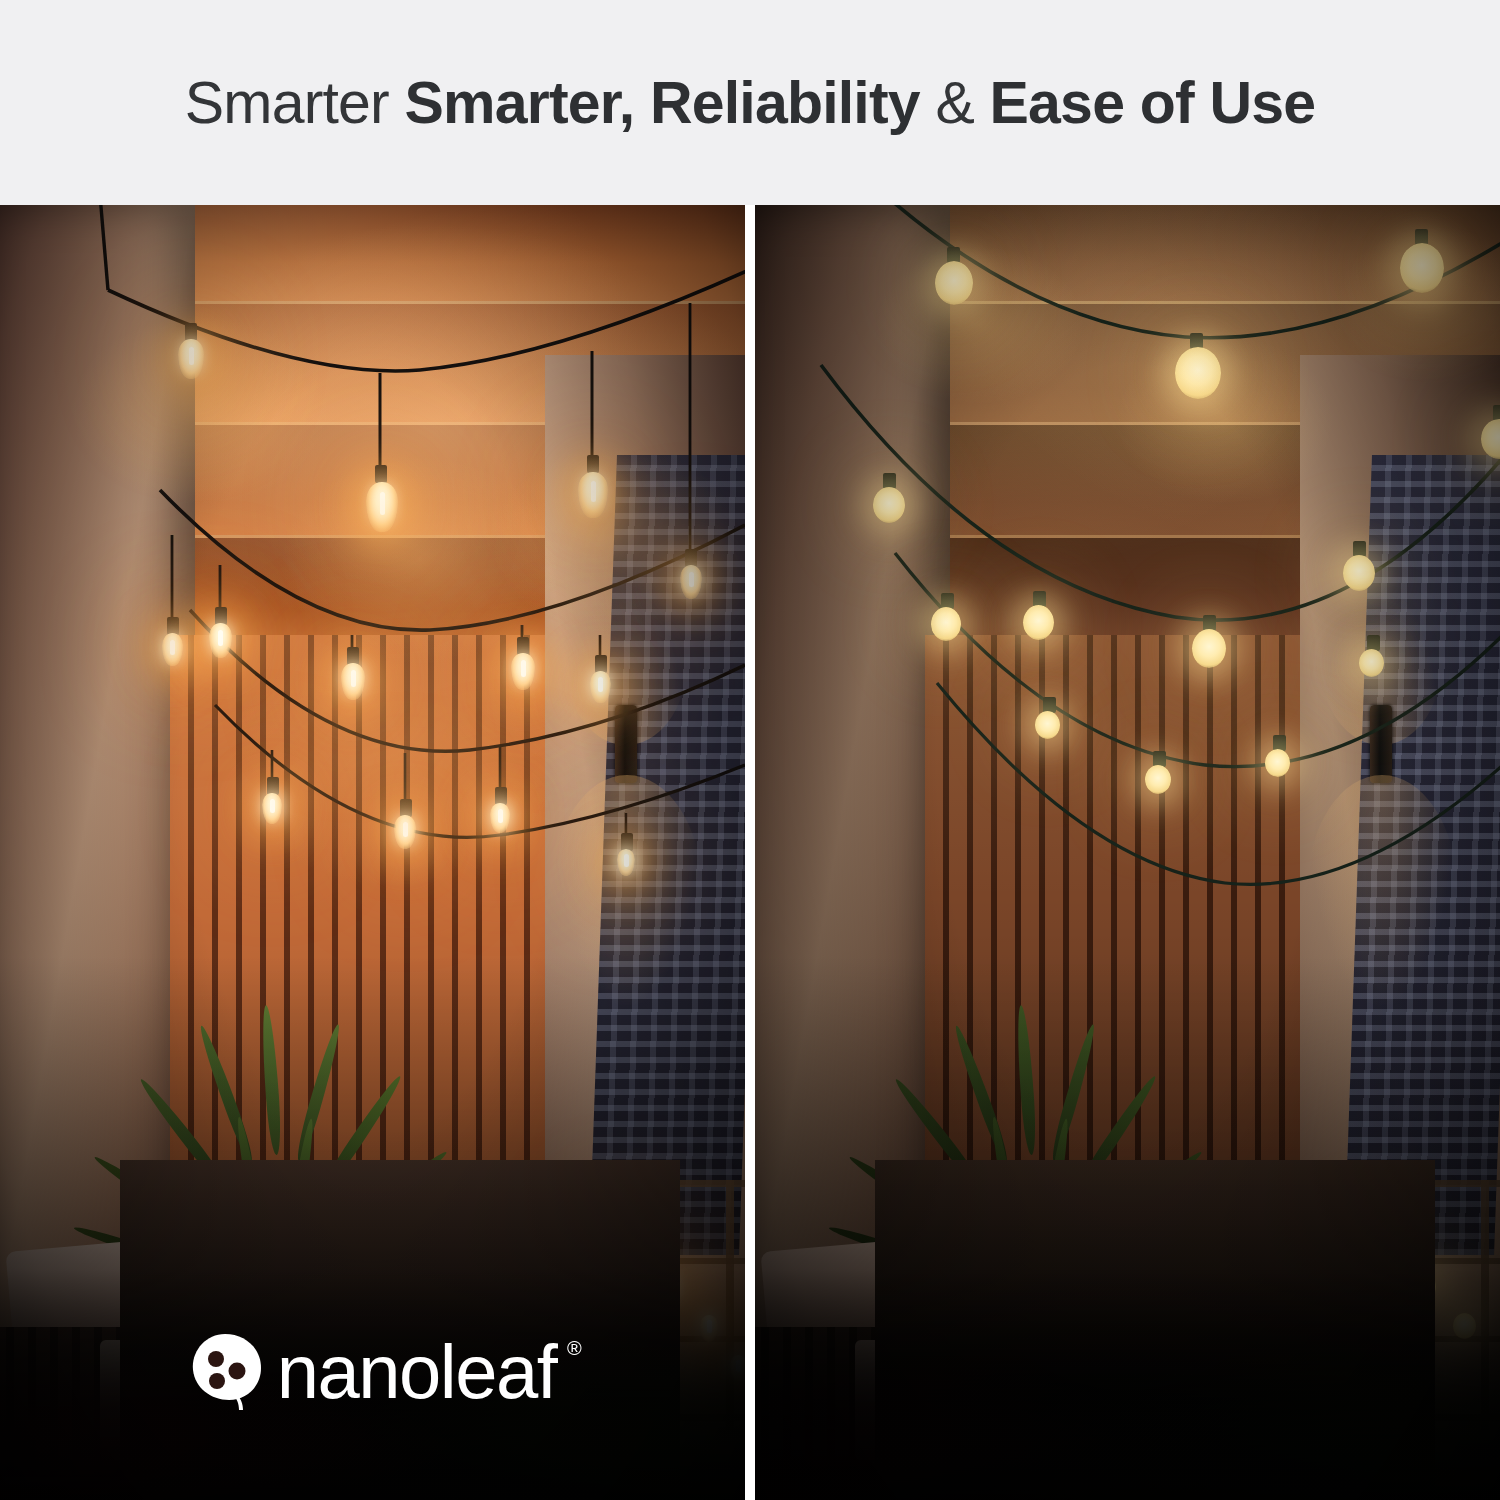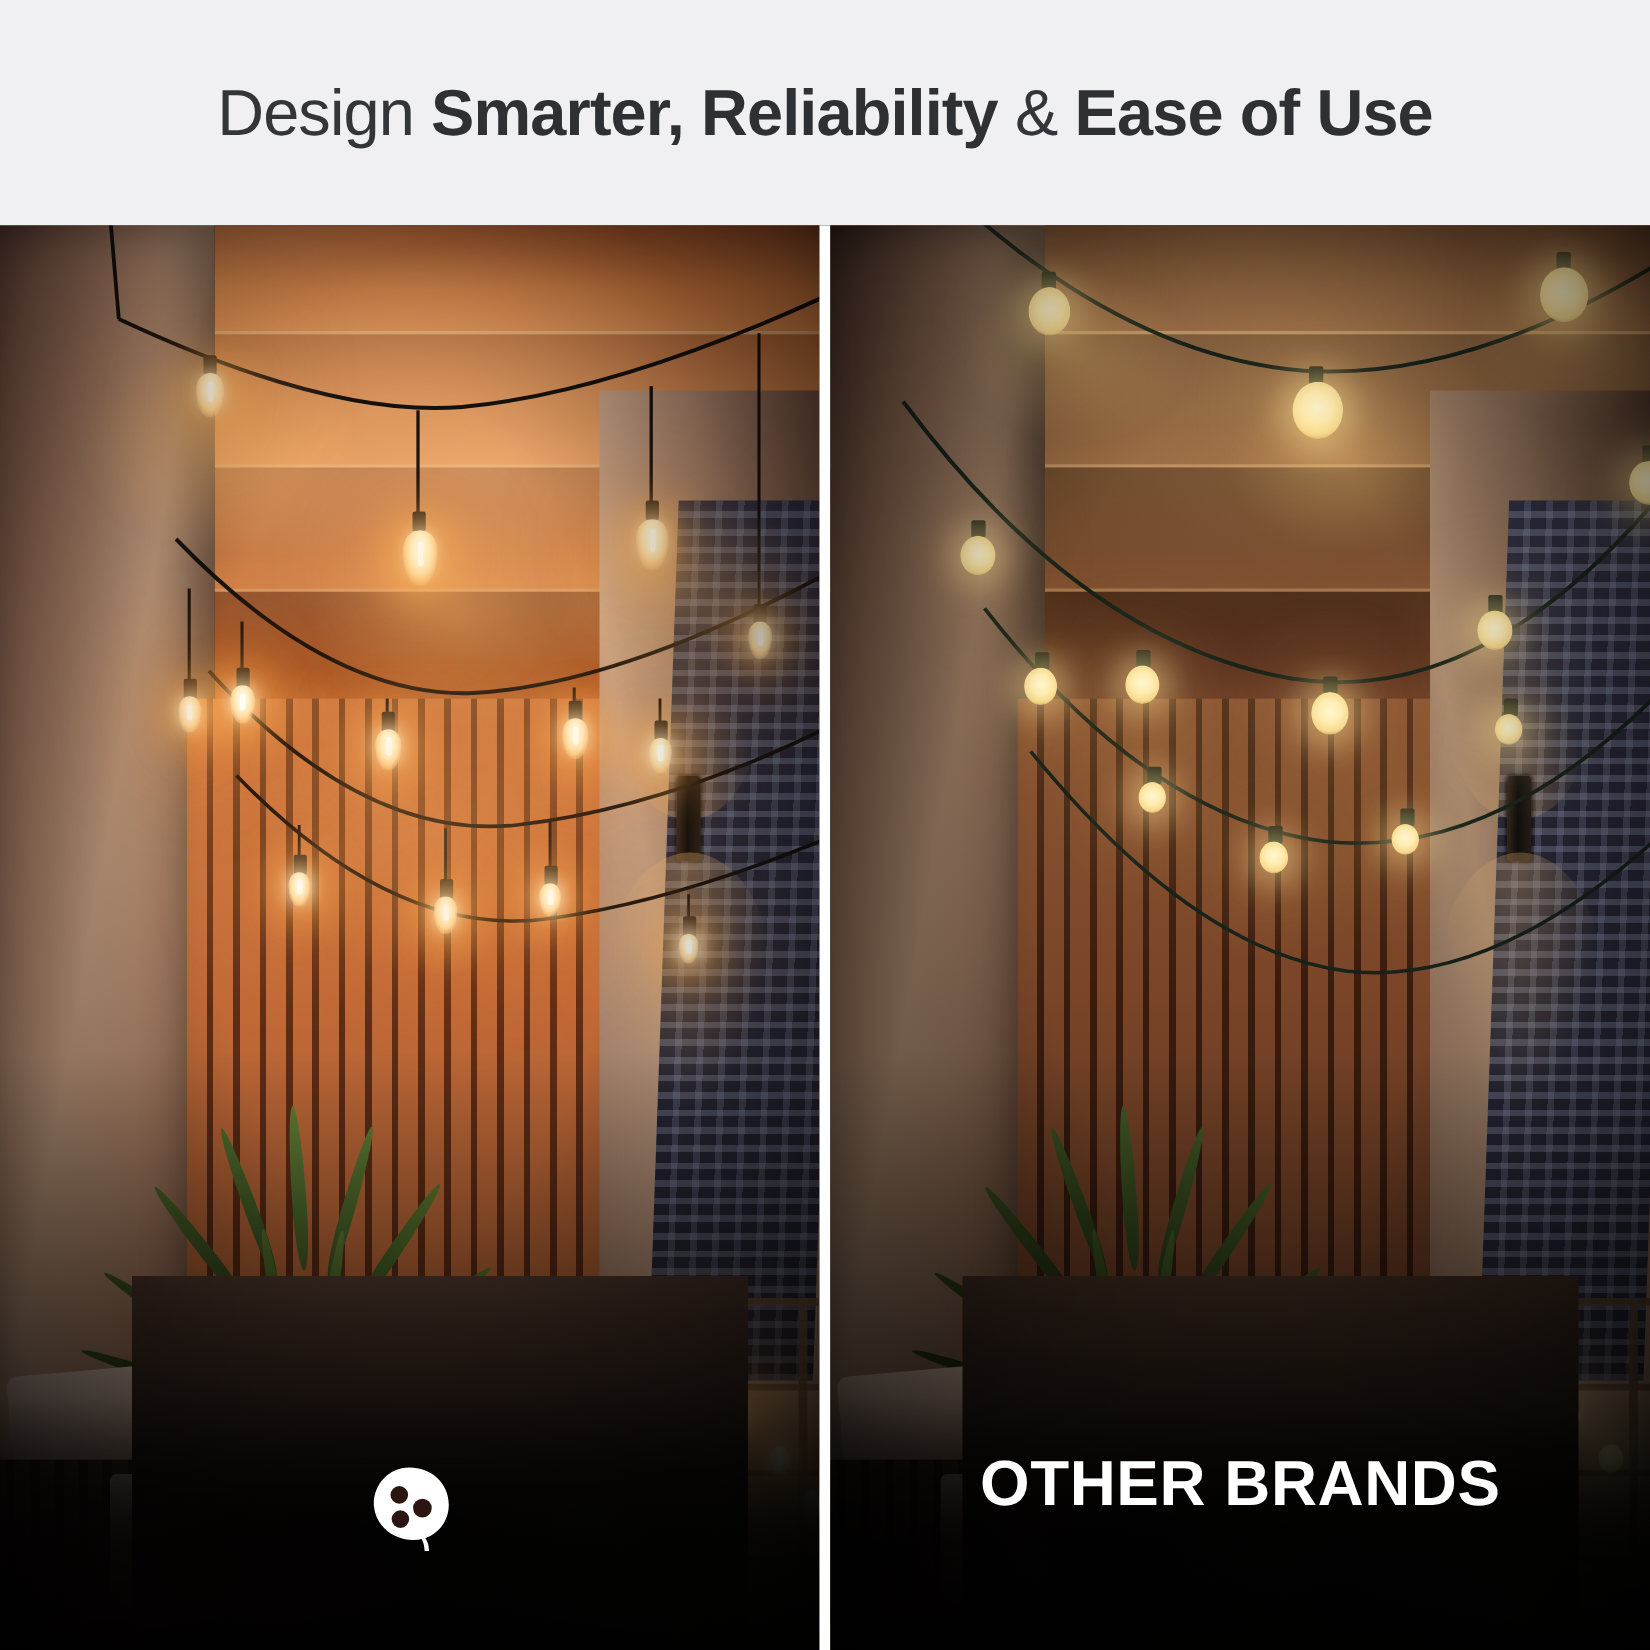--- a/index.html
+++ b/index.html
@@ -186,21 +186,21 @@
     pointer-events:none;
   }
 </style>
 </head>
 <body>
 
 <div class="page">
 
   <div class="header">
     <div class="headline">
-      <span>Design </span><span class="b">Smarter, Reliability</span><span> &amp; </span><span class="b">Ease of Use</span>
+      <span>Smarter </span><span class="b">Smarter, Reliability</span><span> &amp; </span><span class="b">Ease of Use</span>
     </div>
   </div>
 
   <div class="stage">
 
     <div class="panel panel-left">
       <div class="scene">
 
         <div class="ceiling" style="background:linear-gradient(180deg,#8e4a25 0%,#b4602e 12%,#a65428 30%,#b96431 46%,#9c4d24 62%,#aa5a2b 78%,#8a4420 100%);">
           <div class="beam" style="top:0px;height:96px;background:linear-gradient(180deg,#7b3d1e,#b9652f 60%,#c97339);border-bottom-color:rgba(255,205,140,.65);"></div>
@@ -360,20 +360,23 @@
           <div class="brand-row">
             <div class="leafmark">
               <svg viewBox="0 0 74 80" width="74" height="80">
                 <path d="M36 2 C56 2 72 16 72 36 C72 54 58 68 40 68 C22 68 6 56 4 38 C2 20 16 2 36 2 Z" fill="#ffffff"></path>
                 <path d="M46 60 C52 66 54 72 54 78 L50 78 C50 72 48 66 43 62 Z" fill="#ffffff"></path>
                 <circle cx="27" cy="27" r="8" fill="#2b1511"></circle>
                 <circle cx="48" cy="39" r="8.5" fill="#2b1511"></circle>
                 <circle cx="28" cy="49" r="8" fill="#2b1511"></circle>
               </svg>
             </div>
+            <div class="wordmark">
+              <span>nanoleaf</span><span class="regmark">®</span>
+            </div>
           </div>
         </div>
 
       </div>
     </div>
 
     <div class="divider"></div>
 
     <div class="panel panel-right">
       <div class="scene">
@@ -506,19 +509,18 @@
 
         <div class="floor" style="background:linear-gradient(180deg,#3b2a20 0%,#241912 45%,#100b08 100%);"></div>
 
         <div style="position:absolute;left:0;bottom:0;width:745px;height:230px;
              background:radial-gradient(ellipse at 10% 95%, rgba(90,25,32,.35), rgba(0,0,0,0) 42%),
                         radial-gradient(ellipse at 86% 90%, rgba(32,48,20,.5), rgba(0,0,0,0) 46%),
                         linear-gradient(180deg, rgba(0,0,0,0) 0%, rgba(0,0,0,.78) 58%, #050302 100%);"></div>
 
         <div class="vignette" style="opacity:1.05;"></div>
 
-        <div class="otherbrands">OTHER BRANDS</div>
 
       </div>
     </div>
 
   </div>
 </div>
 
 </body></html>

